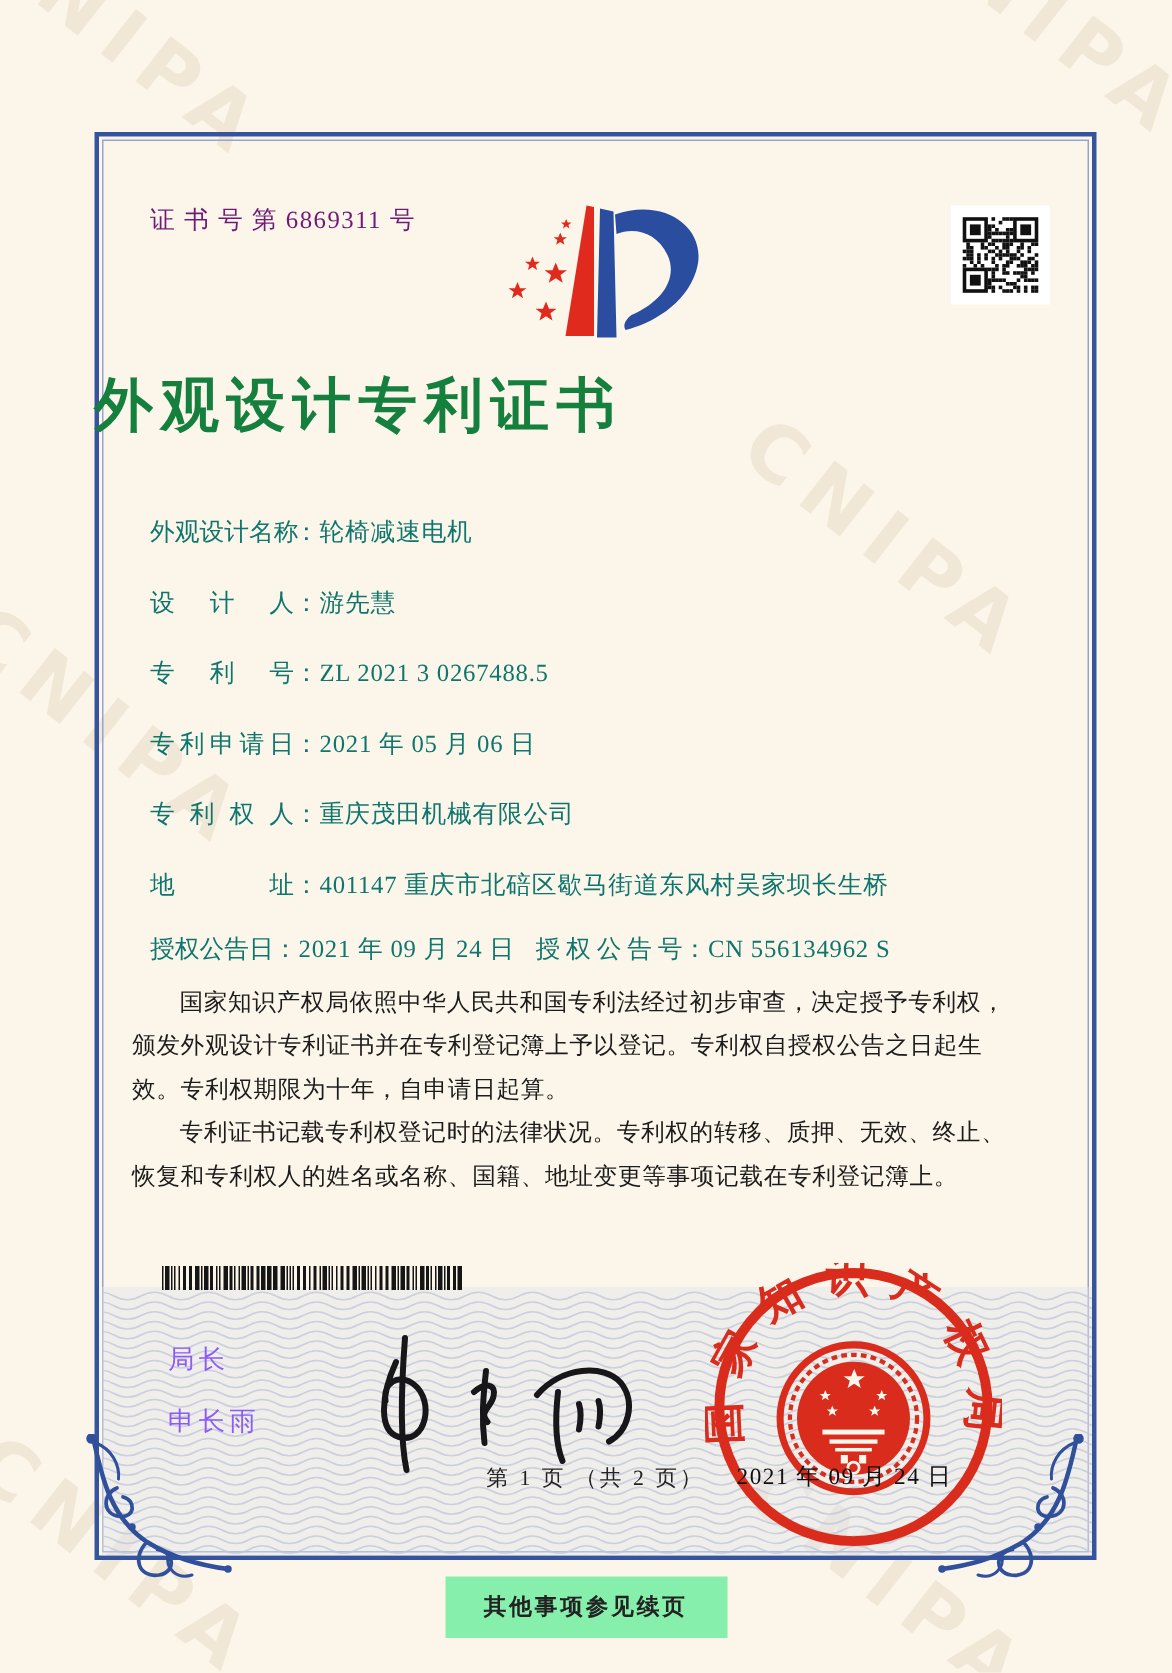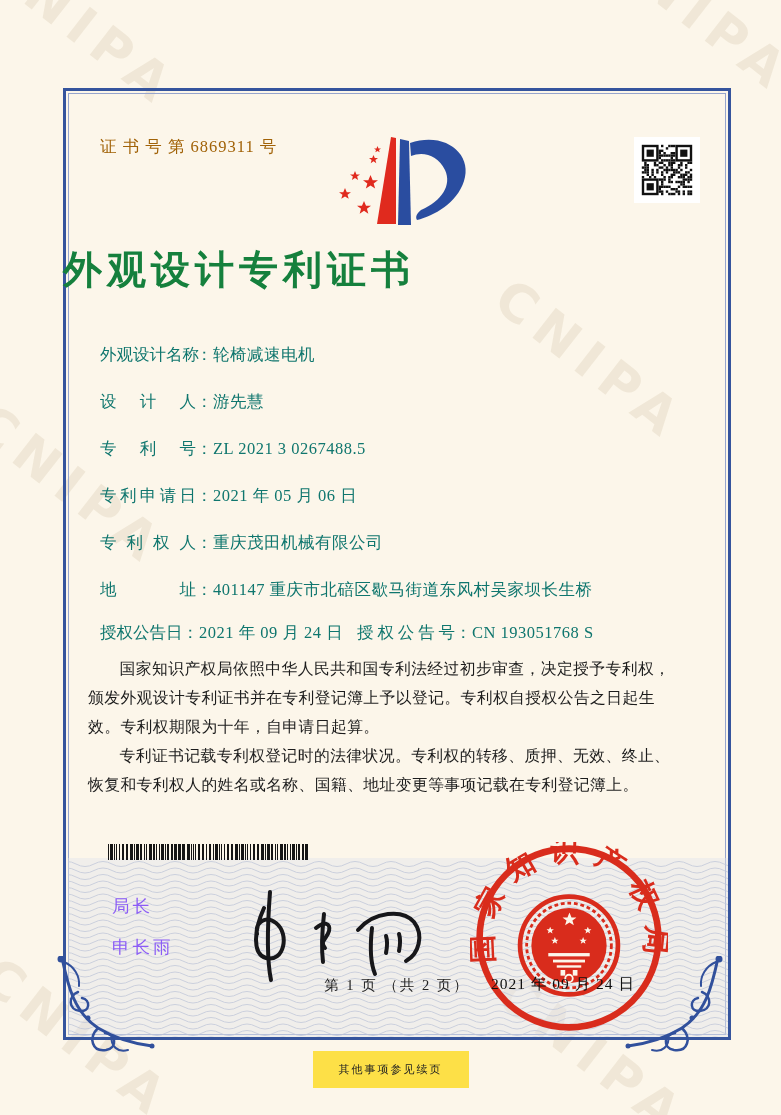--- a/index.html
+++ b/index.html
@@ -11,21 +11,21 @@
   .wm{position:absolute;font-family:"DejaVu Sans",sans-serif;font-weight:bold;
       font-size:52px;letter-spacing:10px;color:rgba(196,176,142,0.20);
       transform:rotate(38deg);white-space:nowrap;pointer-events:none;z-index:0;}
 
   
   .frame{position:absolute;left:63px;top:88px;right:50px;bottom:75px;
          border:3px solid #35549d;z-index:1;}
   .frame::after{content:"";position:absolute;inset:2px;border:1px solid #96a5cd;}
 
   
-  .cert-no{left:100px;top:136px;font-size:16.5px;letter-spacing:1px;color:#a16207;z-index:3;text-align:center;}
+  .cert-no{left:100px;top:136px;font-size:16.5px;letter-spacing:1px;color:#701a75;z-index:3;text-align:center;}
   .qr-box{left:634px;top:137px;width:66px;height:66px;background:#fff;padding:3px;
           box-sizing:border-box;z-index:3;}
   .logo{left:330px;top:126px;width:158px;height:112px;z-index:3;}
   .title{left:63px;top:243px;width:668px;text-align:left;font-size:39px;font-weight:bold;
          letter-spacing:5px;color:#15803d;z-index:3;}
 
   
   .frow{position:absolute;left:100px;font-size:16.5px;color:#0f766e;z-index:3;white-space:nowrap;}
   .flabel{display:inline-block;width:96px;text-align:justify;text-align-last:justify;
           vertical-align:top;}
@@ -57,22 +57,22 @@
 
   .page-ind{left:63px;top:976px;width:668px;text-align:center;font-size:14.5px;
             letter-spacing:2px;color:#222;z-index:3;}
 
   .flourish{z-index:3;}
   .flourish path{fill:none;stroke:#31509c;stroke-linecap:round;}
   .fl-left{left:52px;top:956px;}
   .fl-right{left:624px;top:956px;transform:scaleX(-1);}
 
   .cont-note{left:0;top:1051px;width:781px;text-align:center;z-index:3;}
-  .cont-note span{display:inline-block;background:#fde047;padding:11px 26px;
-                  font-size:11px;letter-spacing:2px;color:#222;}
+  .cont-note span{display:inline-block;background:#86efac;padding:11px 26px;
+                  font-size:15px;letter-spacing:2px;color:#222;font-weight:bold;}
 </style>
 </head>
 <body>
 
 <div class="wm" style="left:-30px;top:-4px;">CNIPA</div>
 <div class="wm" style="left:585px;top:-18px;">CNIPA</div>
 <div class="wm" style="left:478px;top:330px;">CNIPA</div>
 <div class="wm" style="left:-42px;top:455px;">CNIPA</div>
 <div class="wm" style="left:-35px;top:1008px;">CNIPA</div>
 <div class="wm" style="left:480px;top:1025px;">CNIPA</div>
@@ -285,21 +285,21 @@
   <span class="flabel">专利权人</span><span class="fcolon">：</span><span class="fvalue">重庆茂田机械有限公司</span>
 </div>
 <div class="frow" style="top:579px;">
   <span class="flabel">地址</span><span class="fcolon">：</span><span class="fvalue">401147 重庆市北碚区歇马街道东风村吴家坝长生桥</span>
 </div>
 <div class="frow" style="top:622px;width:640px;">
   <span>
     <span class="flabel" style="width:82px;">授权公告日</span><span class="fcolon">：</span><span class="fvalue">2021 年 09 月 24 日</span>
   </span>
   <span class="grant-no-pair">
-    <span class="flabel" style="width:98px;">授权公告号</span><span class="fcolon">：</span><span class="fvalue">CN 193051768 S</span>
+    <span class="flabel" style="width:98px;">授权公告号</span><span class="fcolon">：</span><span class="fvalue">CN 556134962 S</span>
   </span>
 </div>
 
 <div class="abs body-text">
   <p>国家知识产权局依照中华人民共和国专利法经过初步审查，决定授予专利权，颁发外观设计专利证书并在专利登记簿上予以登记。专利权自授权公告之日起生效。专利权期限为十年，自申请日起算。</p>
   <p>专利证书记载专利权登记时的法律状况。专利权的转移、质押、无效、终止、恢复和专利权人的姓名或名称、国籍、地址变更等事项记载在专利登记簿上。</p>
 </div>
 
 <div class="abs band">
   <svg id="wave-svg" width="660" height="179">

